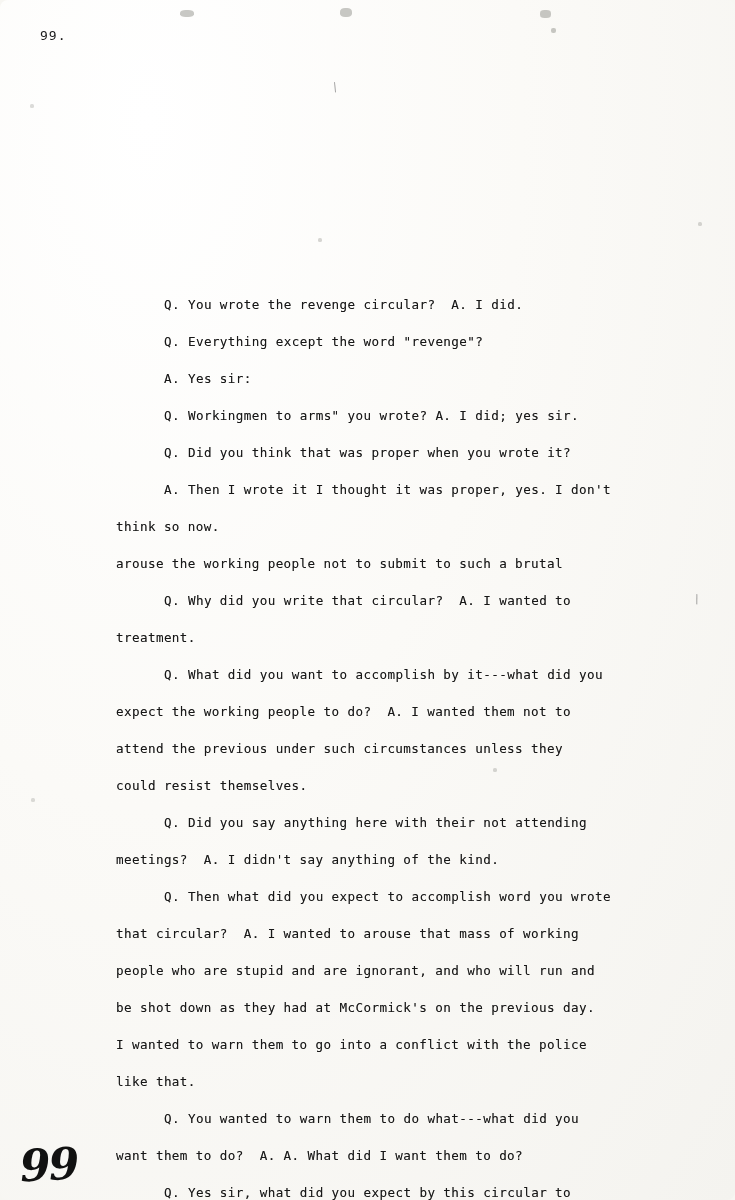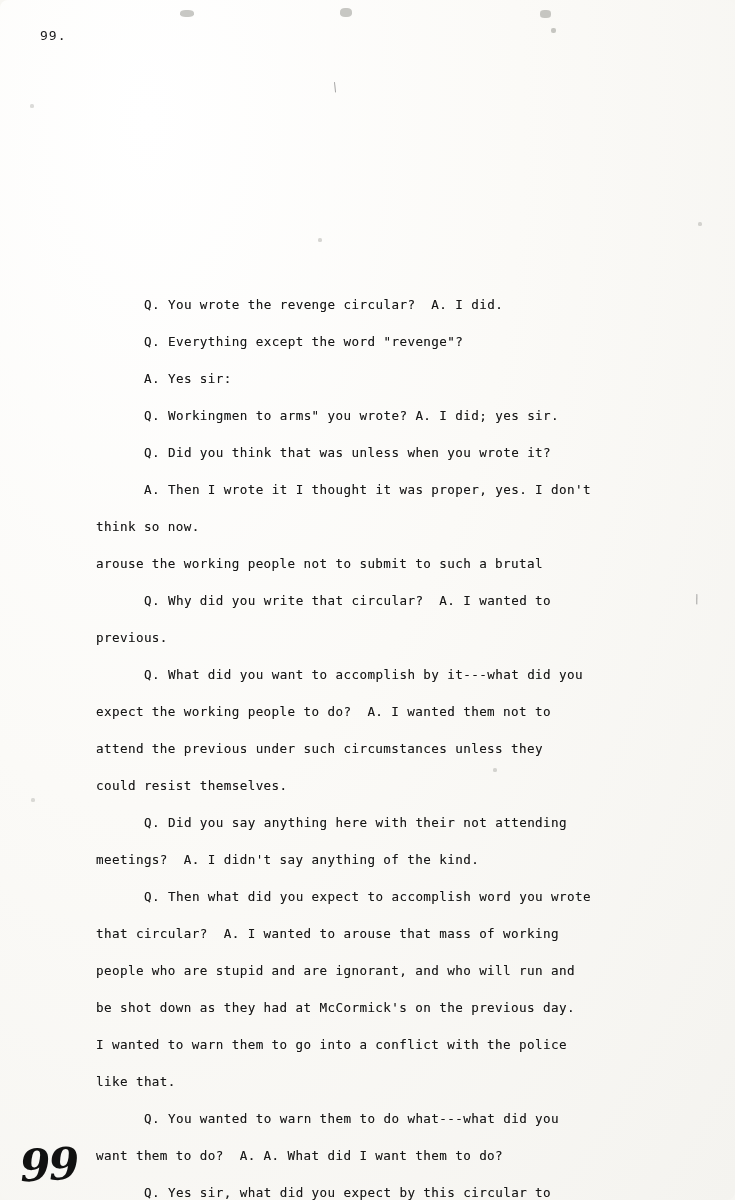--- a/index.html
+++ b/index.html
@@ -61,20 +61,21 @@
     width: 600px;
   }
 
   .line {
     font-size: 12.6px;
     line-height: 37px;
     color: #171717;
     white-space: pre;
     letter-spacing: .4px;
     text-shadow: 0 0 .6px rgba(0,0,0,.35);
+    margin-left: 20px;
   }
   .line.indent {
     padding-left: 48px;
   }
   .line.flush {
     padding-left: 0;
   }
 
   
   .margin-mark {
@@ -103,26 +104,26 @@
   <div class="speck" style="left:31px;top:798px;width:4px;height:4px;opacity:.35;"></div>
 
   <div class="margin-mark" style="left:333px;top:80px;transform:rotate(12deg);">\</div>
   <div class="margin-mark" style="left:695px;top:592px;transform:rotate(18deg);">\</div>
 
   <div class="typed-body">
     <div class="line indent">Q. You wrote the revenge circular?  A. I did.</div>
     <div class="line indent">Q. Everything except the word "revenge"?</div>
     <div class="line indent">A. Yes sir:</div>
     <div class="line indent">Q. Workingmen to arms" you wrote? A. I did; yes sir.</div>
-    <div class="line indent">Q. Did you think that was unless when you wrote it?</div>
+    <div class="line indent">Q. Did you think that was proper when you wrote it?</div>
     <div class="line indent">A. Then I wrote it I thought it was proper, yes. I don't</div>
     <div class="line flush">think so now.</div>
     <div class="line flush">arouse the working people not to submit to such a brutal</div>
     <div class="line indent">Q. Why did you write that circular?  A. I wanted to</div>
-    <div class="line flush">previous.</div>
+    <div class="line flush">treatment.</div>
     <div class="line indent">Q. What did you want to accomplish by it---what did you</div>
     <div class="line flush">expect the working people to do?  A. I wanted them not to</div>
     <div class="line flush">attend the previous under such circumstances unless they</div>
     <div class="line flush">could resist themselves.</div>
     <div class="line indent">Q. Did you say anything here with their not attending</div>
     <div class="line flush">meetings?  A. I didn't say anything of the kind.</div>
     <div class="line indent">Q. Then what did you expect to accomplish word you wrote</div>
     <div class="line flush">that circular?  A. I wanted to arouse that mass of working</div>
     <div class="line flush">people who are stupid and are ignorant, and who will run and</div>
     <div class="line flush">be shot down as they had at McCormick's on the previous day.</div>

